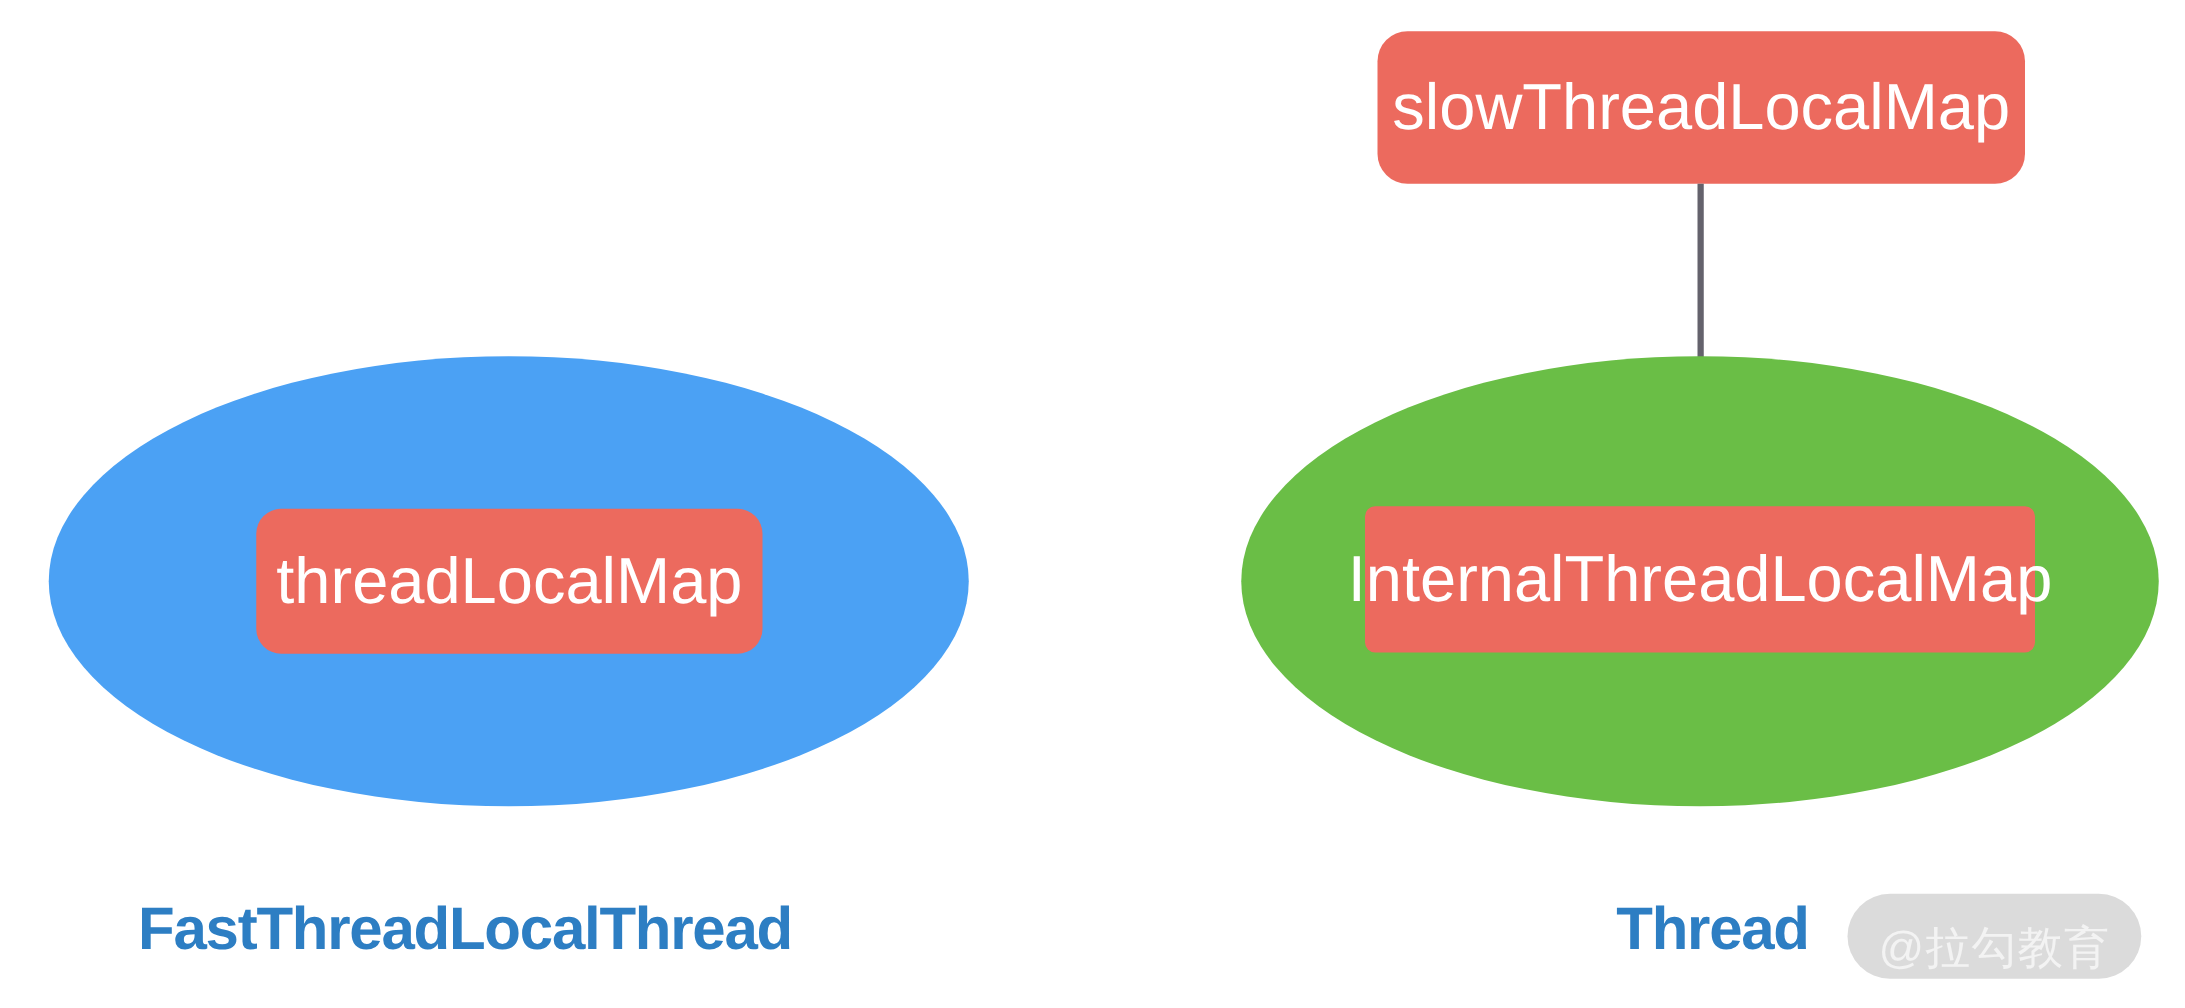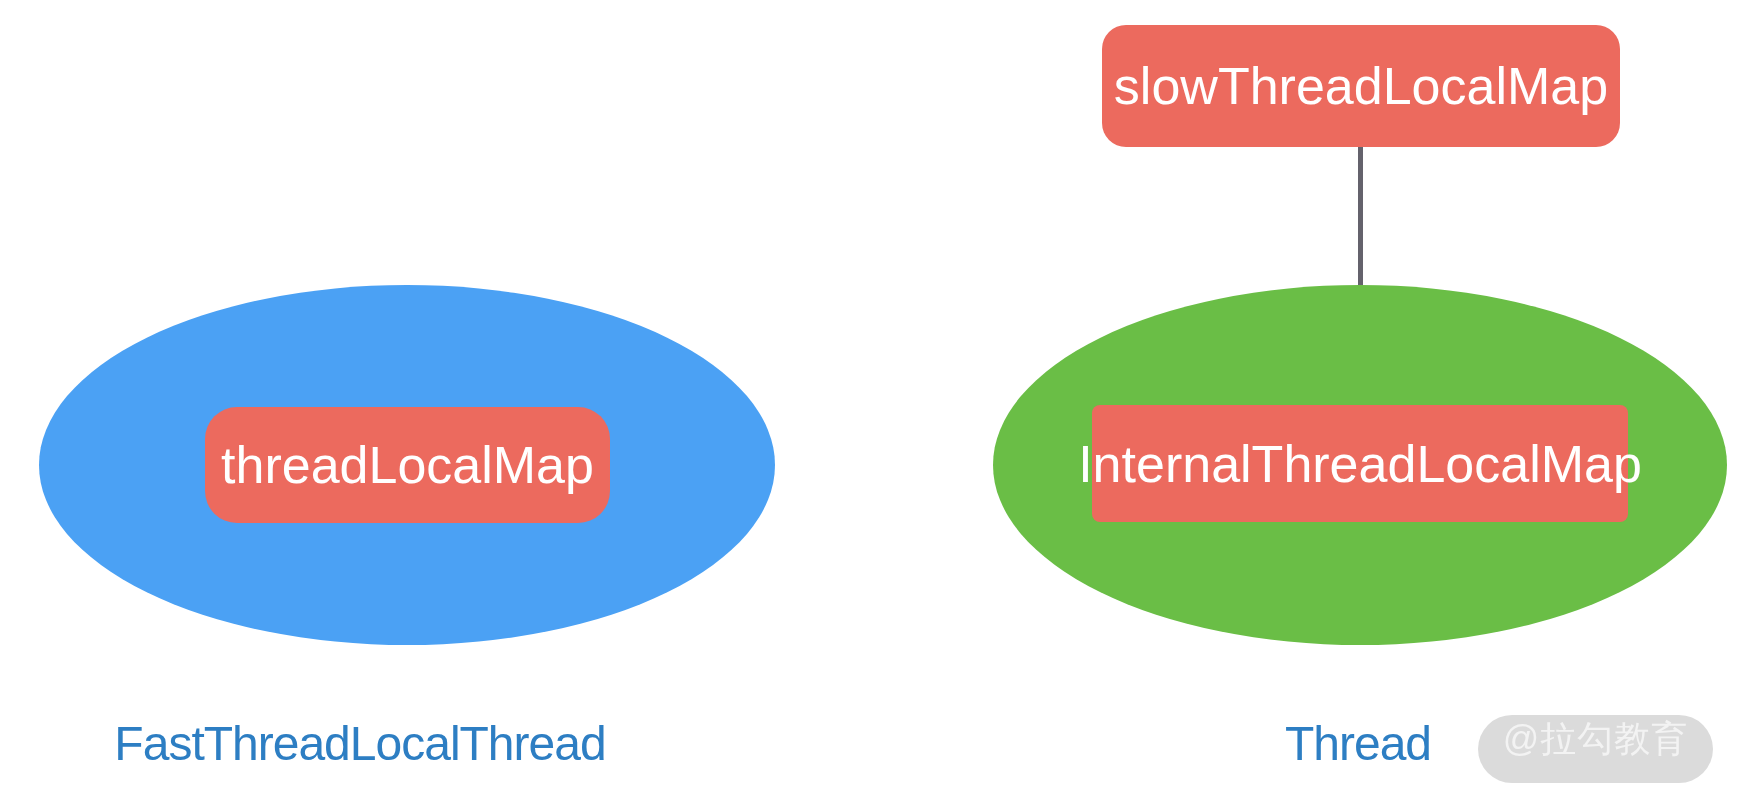--- a/index.html
+++ b/index.html
@@ -36,21 +36,21 @@
     display: flex;
     align-items: center;
     justify-content: center;
     font-size: 52px;
     letter-spacing: 0px;
     white-space: nowrap;
   }
   .box-thread-local-map {
     left: 205px; top: 407px;
     width: 405px; height: 116px;
-    border-radius: 32px;
+    border-radius: 20px;
   }
   .box-internal-thread-local-map {
     left: 1092px; top: 405px;
     width: 536px; height: 117px;
     border-radius: 8px;
   }
   .box-slow-thread-local-map {
     left: 1102px; top: 25px;
     width: 518px; height: 122px;
     border-radius: 24px;
@@ -68,35 +68,36 @@
     border-left: 21px solid transparent;
     border-right: 21px solid transparent;
     border-top: 44px solid var(--arrow-grey);
   }
   .caption {
     position: absolute;
     top: 716px;
     transform: translateX(-50%);
     color: var(--caption-blue);
     font-size: 48px;
-    font-weight: 400;
+    font-weight: 700;
     letter-spacing: -1px;
     white-space: nowrap;
+    margin-left: 12px;
   }
   .caption.left-caption  { left: 360px; }
   .caption.right-caption { left: 1358px; }
   .watermark {
     position: absolute;
     left: 1478px; top: 715px;
     width: 235px; height: 68px;
     border-radius: 34px;
     background: var(--watermark-bg);
     color: var(--watermark-text);
     display: flex;
-    align-items: flex-start;
+    align-items: flex-end;
     justify-content: center;
     font-size: 36px;
     letter-spacing: 1px;
     white-space: nowrap;
   }
 </style>
 </head>
 <body>
 
 <div class="canvas">

